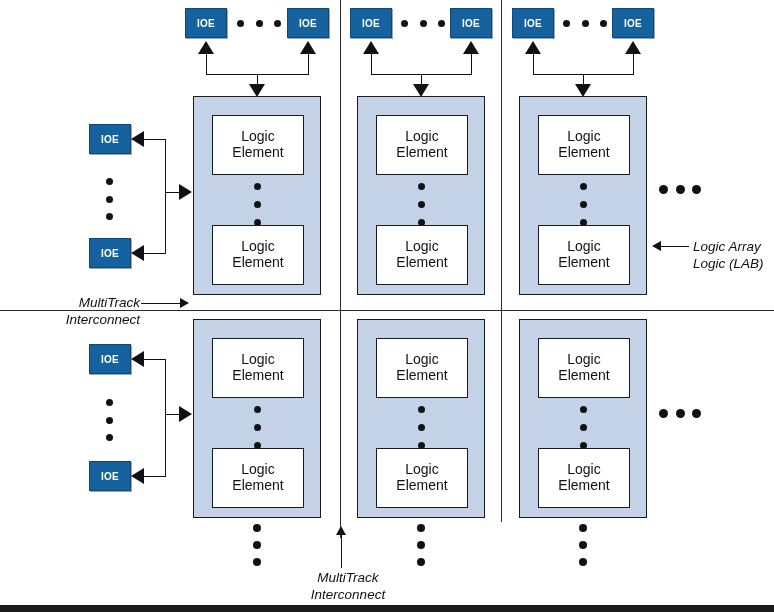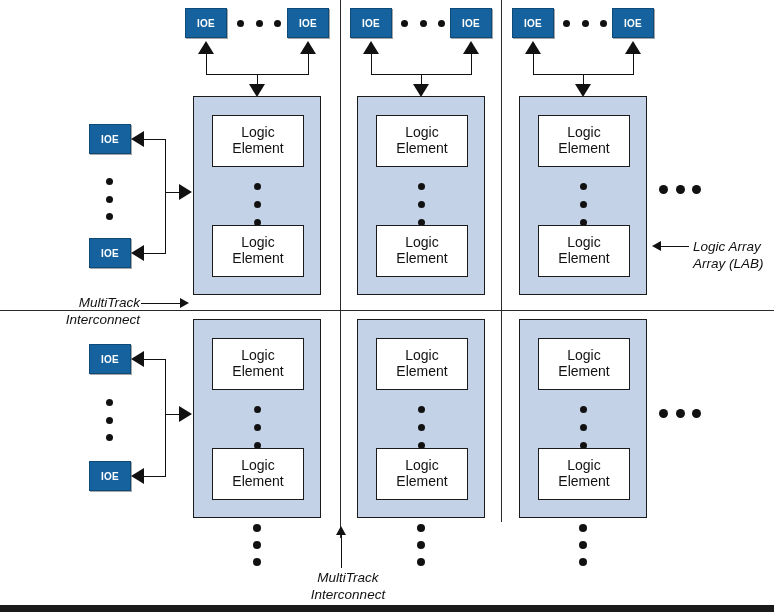--- a/index.html
+++ b/index.html
@@ -43,21 +43,21 @@
   
   .lab {
     position: absolute;
     width: 128px;
     background: #C4D2E8;
     border: 1.5px solid #1b1b1b;
   }
   .le {
     position: absolute;
     left: 18px;
-    width: 92px; height: 52px;
+    width: 92px; height: 60px;
     background: #ffffff;
     border: 1.5px solid #1b1b1b;
     display: flex;
     flex-direction: column;
     align-items: center;
     justify-content: center;
     font-size: 14px;
     color: #111111;
     line-height: 1.12;
   }
@@ -255,21 +255,21 @@
     <div>MultiTrack</div>
     <div>Interconnect</div>
   </div>
   <div class="line-h" style="left:141px; top:303px; width:41px;"></div>
   <div class="arrow sm right" style="left:180px; top:298px;"></div>
 
   <div class="arrow sm left" style="left:652px; top:241px;"></div>
   <div class="line-h" style="left:661px; top:246px; width:28px;"></div>
   <div class="callout" style="left:693px; top:239px;">
     <div>Logic Array</div>
-    <div>Array (LAB)</div>
+    <div>Logic (LAB)</div>
   </div>
 
   <div class="lab" style="left:193px; top:319px; height:199px;">
     <div class="le" style="top:18px;">
       <span>Logic</span>
       <span>Element</span>
     </div>
     <div class="vdots" style="left:60px; top:86px; width:7px; height:43px;">
       <span class="dot"></span>
       <span class="dot"></span>

